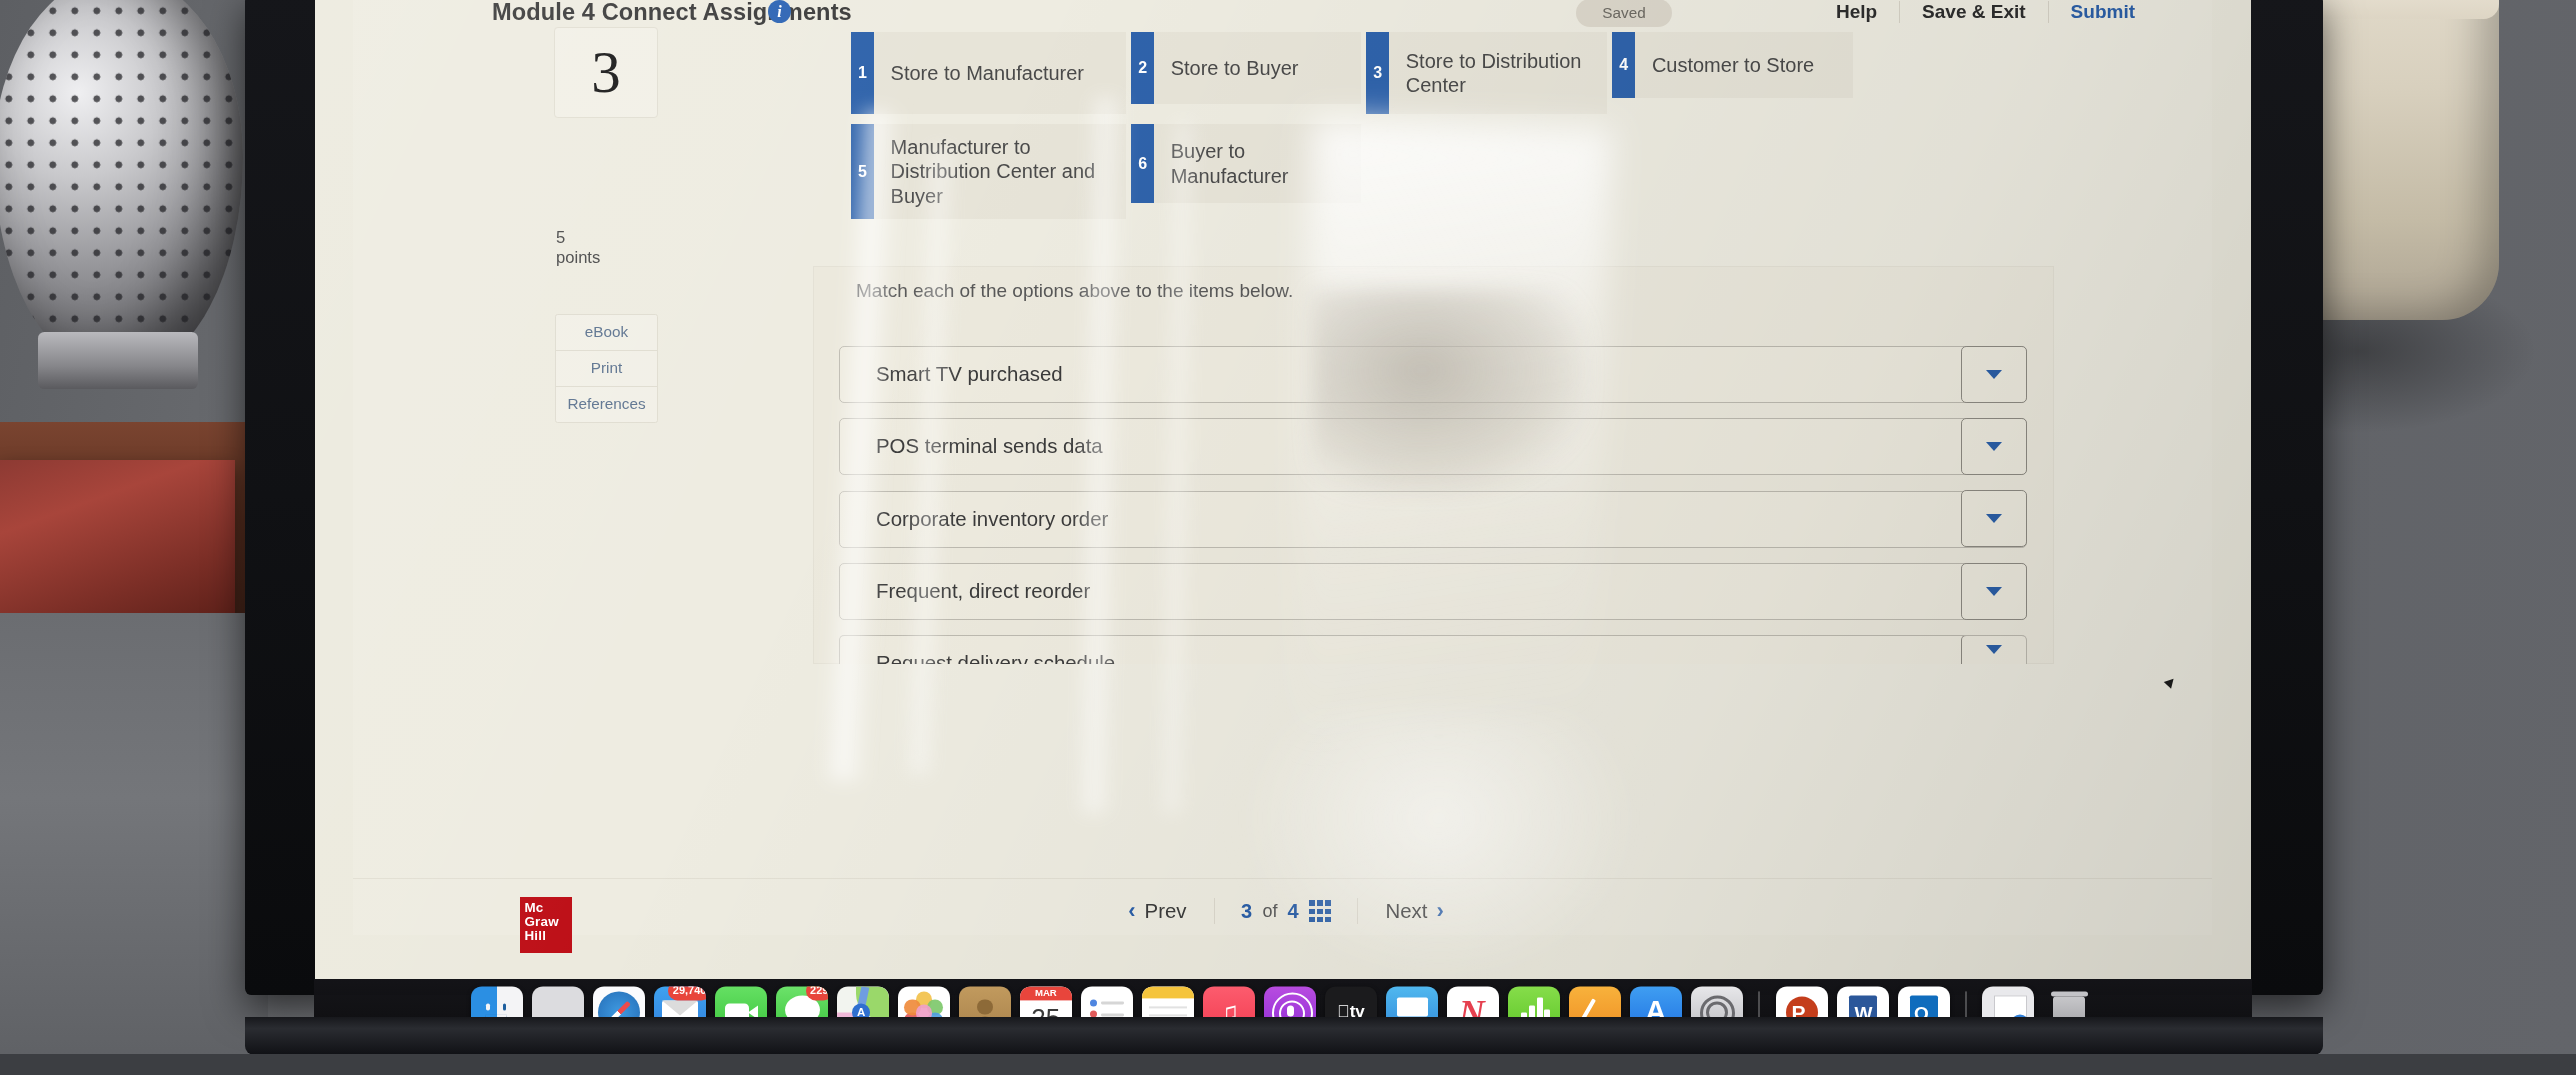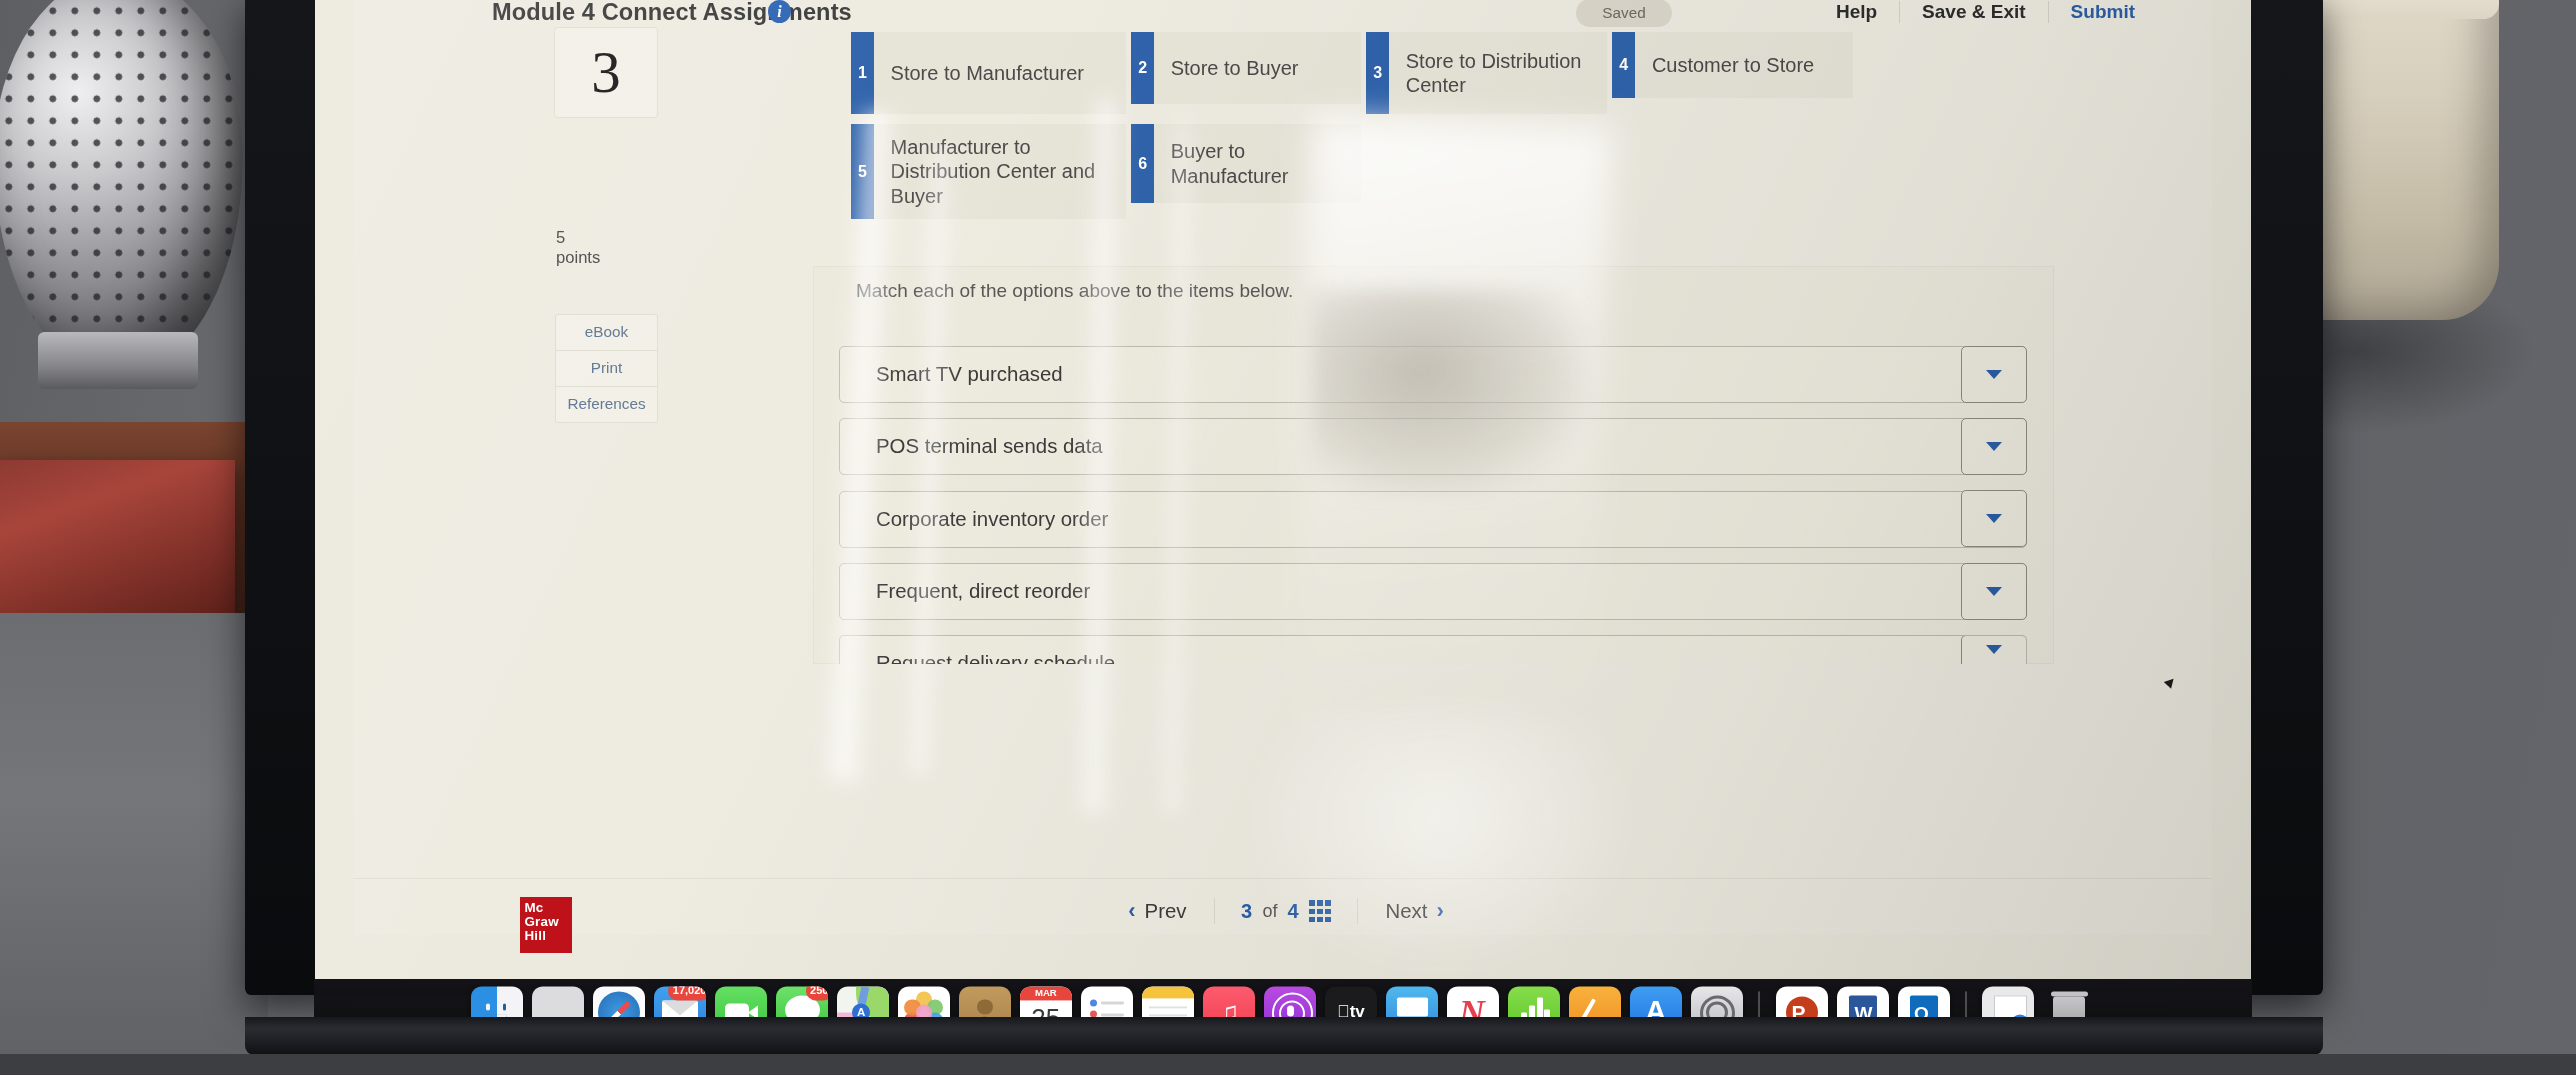--- a/index.html
+++ b/index.html
@@ -560,33 +560,33 @@
 
         <div class="dico i-safari">
           <div class="dial"></div>
           <div class="needle"></div>
           <span class="run-dot"></span>
         </div>
 
         <div class="dico i-mail">
           <div class="env"></div>
           <div class="flap"></div>
-          <span class="badge">17,020</span>
+          <span class="badge">29,740</span>
           <span class="run-dot"></span>
         </div>
 
         <div class="dico i-facetime">
           <div class="cam"></div>
           <div class="lens"></div>
         </div>
 
         <div class="dico i-messages">
           <div class="bub"></div>
           <div class="tail"></div>
-          <span class="badge">250</span>
+          <span class="badge">229</span>
         </div>
 
         <div class="dico i-maps">
           <div class="grn"></div>
           <div class="pnk"></div>
           <div class="road"></div>
           <div class="pin">A</div>
         </div>
 
         <div class="dico i-photos">

